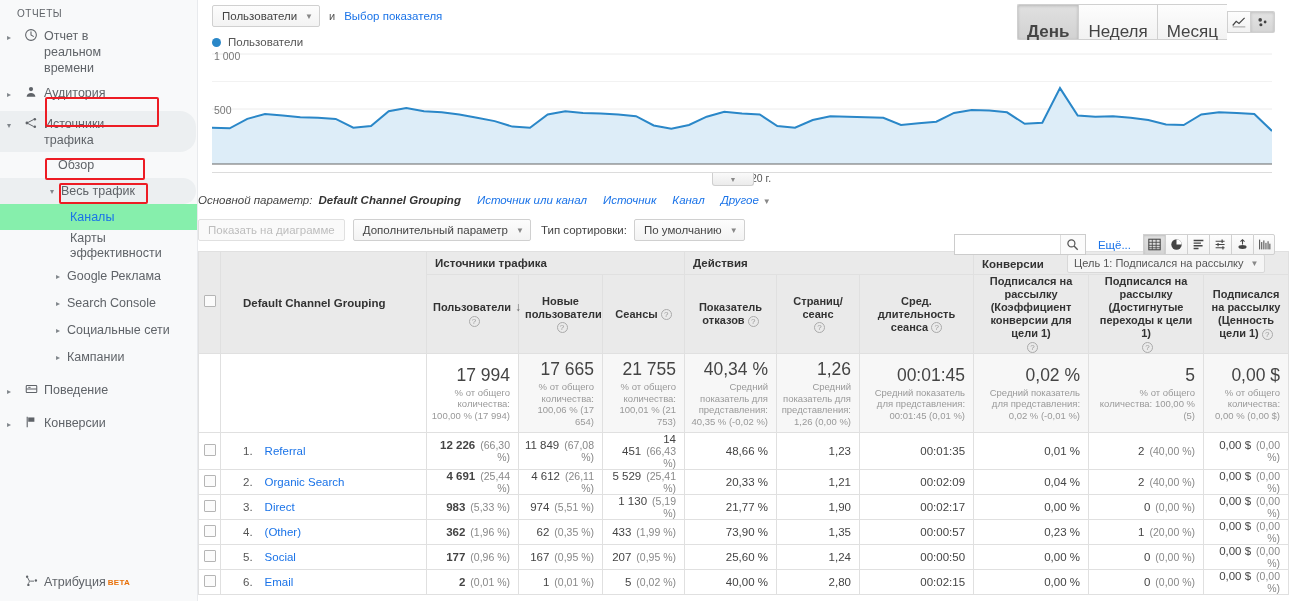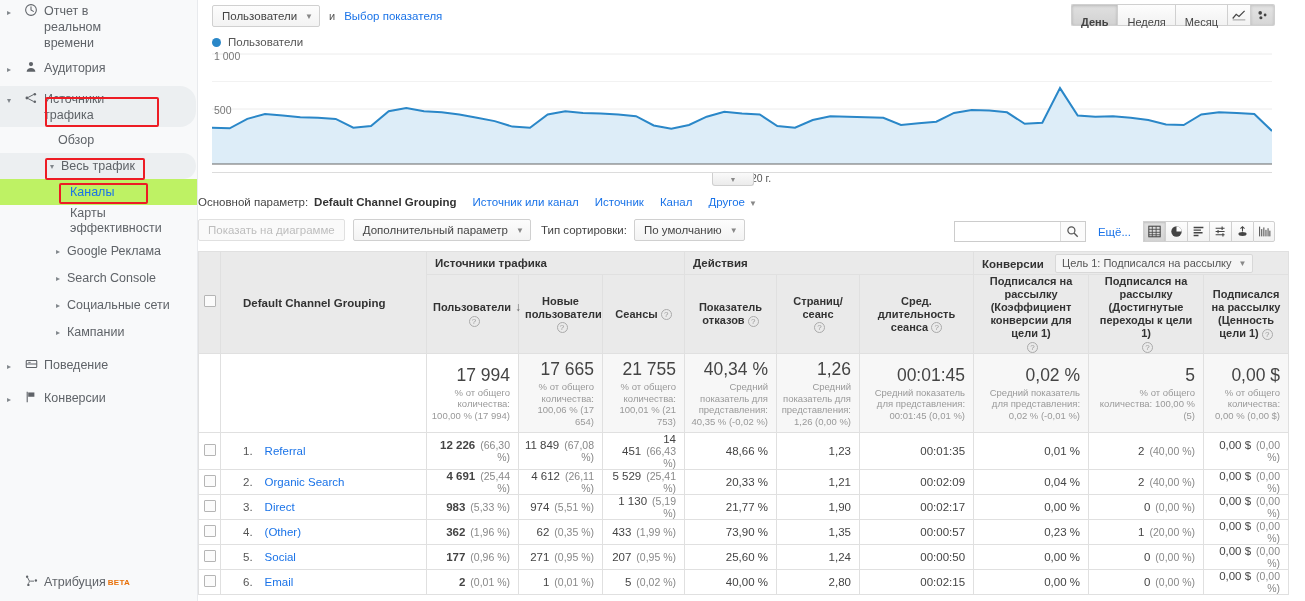--- a/index.html
+++ b/index.html
@@ -49,21 +49,21 @@
     min-height: 26px; display: flex; align-items: center;
     cursor: pointer; padding-left: 0;
   }
   .sub-row .sarrow {
     width: 12px; flex: 0 0 12px; text-align: center;
     color: #80868b; font-size: 8px; margin-left: 46px;
   }
   .sub-row .stxt { font-size: 12.5px; color: #5f6368; line-height: 15px; }
   .sub-row.indent .stxt { margin-left: 58px; }
   .sub-row.indent2 .stxt { margin-left: 70px; }
-  .sub-row.hl { background: #bef264; width: 198px; }
+  .sub-row.hl { background: #86efac; width: 198px; }
   .sub-row.hl .stxt { color: #1a73e8; }
   .sub-row.sel { background: #eceff1; border-radius: 0 16px 16px 0; width: 196px; }
 
   .redbox {
     position: absolute;
     border: 2.5px solid #ed1c24;
     border-radius: 2px;
     pointer-events: none;
     z-index: 30;
   }
@@ -86,22 +86,22 @@
     display: inline-flex; align-items: center; font-size: 11.5px; color: #444;
     cursor: pointer; white-space: nowrap;
   }
   .gbtn .cv { margin-left: 8px; color: #888; font-size: 8px; }
   .conj { margin: 0 9px; font-size: 11px; color: #555; }
   .bluelink { color: #1a73e8; font-size: 11.5px; cursor: pointer; }
   #range-btns { position: absolute; right: 30px; top: 4px; display: flex; align-items: center; }
   .seg {
     border: 1px solid #d0d0d0; border-right: none;
     background: linear-gradient(#fdfdfd,#f2f2f2);
-    height: 22px; line-height: 20px; padding: 7px 9px;
-    font-size: 11px; color: #444; cursor: pointer;
+    height: 22px; line-height: 20px; padding: 17px 9px;
+    font-size: 17px; color: #444; cursor: pointer;
   }
   .seg.active { background: linear-gradient(#e0e0e0,#d2d2d2); box-shadow: inset 0 1px 3px rgba(0,0,0,.18); font-weight:bold;}
   .seg:first-child { border-radius: 2px 0 0 2px; }
   .seg:last-of-type { border-right: 1px solid #d0d0d0; border-radius: 0 2px 2px 0; }
   .icnbtn {
     border: 1px solid #d0d0d0; background: linear-gradient(#fdfdfd,#f2f2f2);
     width: 24px; height: 22px; display:inline-flex; align-items:center; justify-content:center;
     cursor: pointer;
   }
   .icnbtn.active { background: linear-gradient(#e4e4e4,#d6d6d6); box-shadow: inset 0 1px 3px rgba(0,0,0,.15); }
@@ -125,30 +125,30 @@
   #slider-handle {
     position: absolute; left: 500px; top: 0; width: 42px; height: 13px;
     background: linear-gradient(#fafafa,#ebebeb);
     border: 1px solid #cfcfcf; border-top: none;
     border-radius: 0 0 3px 3px;
     display:flex; align-items:center; justify-content:center;
     font-size: 7px; color: #888; cursor: pointer;
   }
 
   
-  #prim-row { padding: 6px 0 0 0; margin-left: 0; display: flex; align-items: flex-end; height: 22px; font-size: 11.5px; }
+  #prim-row { padding: 6px 0 0 0; margin-left: 0; display: flex; align-items: center; height: 22px; font-size: 11.5px; font-style: italic; }
   #prim-row .plabel { color: #444; margin-left: 0; }
   #prim-row .pactive { color: #333; font-weight: bold; margin-left: 6px; position: relative; }
   #prim-row .pitem { color: #1a73e8; margin-left: 16px; cursor: pointer; }
   #prim-row .pitem .cv { margin-left: 4px; font-size: 8px; color: #888; }
 
   
   #tool-row { display: flex; align-items: center; height: 26px; margin-top: 9px; position: relative; }
   .gbtn.dis { color: #bdbdbd; border-color: #e0e0e0; background: #fafafa; cursor: default; }
-  #tool-right { position: absolute; right: 30px; top: 4px; display: flex; align-items: center; }
+  #tool-right { position: absolute; right: 30px; top: 17px; display: flex; align-items: center; }
   #search-box {
     border: 1px solid #ccc; height: 21px; width: 132px; display:flex; align-items:center;
     background:#fff;
   }
   #search-box input { border: none; outline: none; height: 19px; width: 105px; font-size: 11px; padding-left:4px; font-family:"Liberation Sans",sans-serif;}
   #search-btn { width: 25px; height: 19px; border-left: 1px solid #ddd; display:flex;align-items:center;justify-content:center; background:#fbfbfb; cursor:pointer;}
   #more-link { color: #1a73e8; font-size: 11.5px; margin: 0 12px; cursor: pointer; }
   .vbtn {
     border: 1px solid #d0d0d0; border-right: none;
     background: linear-gradient(#fdfdfd,#f2f2f2);
@@ -186,31 +186,32 @@
   .sum-cell .sub { font-size: 9.5px; color: #999; line-height: 11.5px; display:block; margin-top:1px;}
   .sum-cell.first { background:#fff; }
   .data-cell { height: 24px; font-size: 11.5px; text-align: right; padding: 0 8px 0 4px !important; color:#444; }
   .data-cell .b { font-weight: bold; }
   .data-cell .pc { color: #888; font-size: 10.5px; margin-left: 5px; }
   .idx-cell { font-size: 11.5px; color:#555; padding-left: 22px !important; height:24px; }
   .idx-cell .num { color:#555; margin-right: 12px; }
   .idx-cell a { color: #1a73e8; text-decoration:none; cursor:pointer; }
   .goal-sel {
     display:inline-flex; align-items:center; border: 1px solid #d8d8d8; background:#f5f5f5;
-    border-radius:2px; height: 19px; padding: 0 6px; margin-left: 8px;
+    border-radius:2px; height: 19px; padding: 0 6px; margin-left: 20px;
     font-size: 11px; color: #555; font-weight: normal; cursor:pointer;
   }
   .goal-sel .cv { margin-left: 7px; font-size: 8px; color:#888; }
 </style>
 </head>
 <body>
 
 <div id="app">
 
   <div id="sidebar">
+    <div class="rep-label">ОТЧЕТЫ</div>
 
     <div class="nav-row" style="padding-top:2px;">
       <span class="arrow">▸</span>
       <span class="nico">
         <svg width="14" height="14" viewBox="0 0 24 24">
             <circle cx="12" cy="12" r="9.2" fill="none" stroke="#5f6368" stroke-width="1.8"></circle>
             <path d="M12 6.5V12l4 2.4" fill="none" stroke="#5f6368" stroke-width="1.8" stroke-linecap="round"></path>
           </svg>
       </span>
       <span class="ntxt" style="max-width:100px;">Отчет в реальном времени</span>
@@ -592,21 +593,21 @@
             <td class="data-cell"><span class="">1,35</span></td>
             <td class="data-cell"><span class="">00:00:57</span></td>
             <td class="data-cell"><span class="">0,23 %</span></td>
             <td class="data-cell"><span class="">1</span><span class="pc">(20,00 %)</span></td>
             <td class="data-cell"><span class="">0,00 $</span><span class="pc">(0,00 %)</span></td>
           </tr>
           <tr>
             <td style="text-align: center; height: 24px;"><span class="cb"></span></td>
             <td class="idx-cell"><span class="num">5.</span><a>Social</a></td>
             <td class="data-cell"><span class="b">177</span><span class="pc">(0,96 %)</span></td>
-            <td class="data-cell"><span class="">271</span><span class="pc">(0,95 %)</span></td>
+            <td class="data-cell"><span class="">167</span><span class="pc">(0,95 %)</span></td>
             <td class="data-cell"><span class="">207</span><span class="pc">(0,95 %)</span></td>
             <td class="data-cell"><span class="">25,60 %</span></td>
             <td class="data-cell"><span class="">1,24</span></td>
             <td class="data-cell"><span class="">00:00:50</span></td>
             <td class="data-cell"><span class="">0,00 %</span></td>
             <td class="data-cell"><span class="">0</span><span class="pc">(0,00 %)</span></td>
             <td class="data-cell"><span class="">0,00 $</span><span class="pc">(0,00 %)</span></td>
           </tr>
           <tr>
             <td style="text-align: center; height: 24px;"><span class="cb"></span></td>

